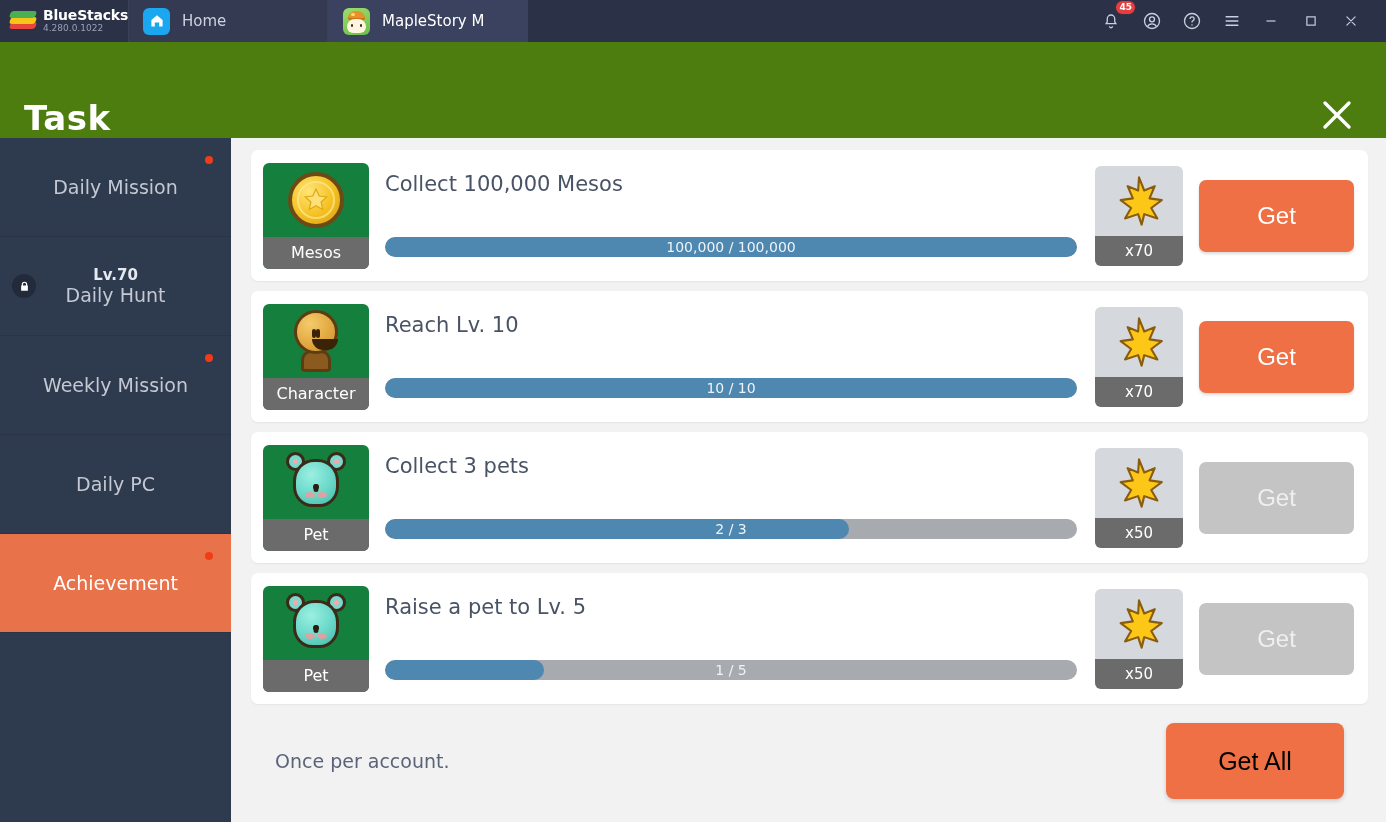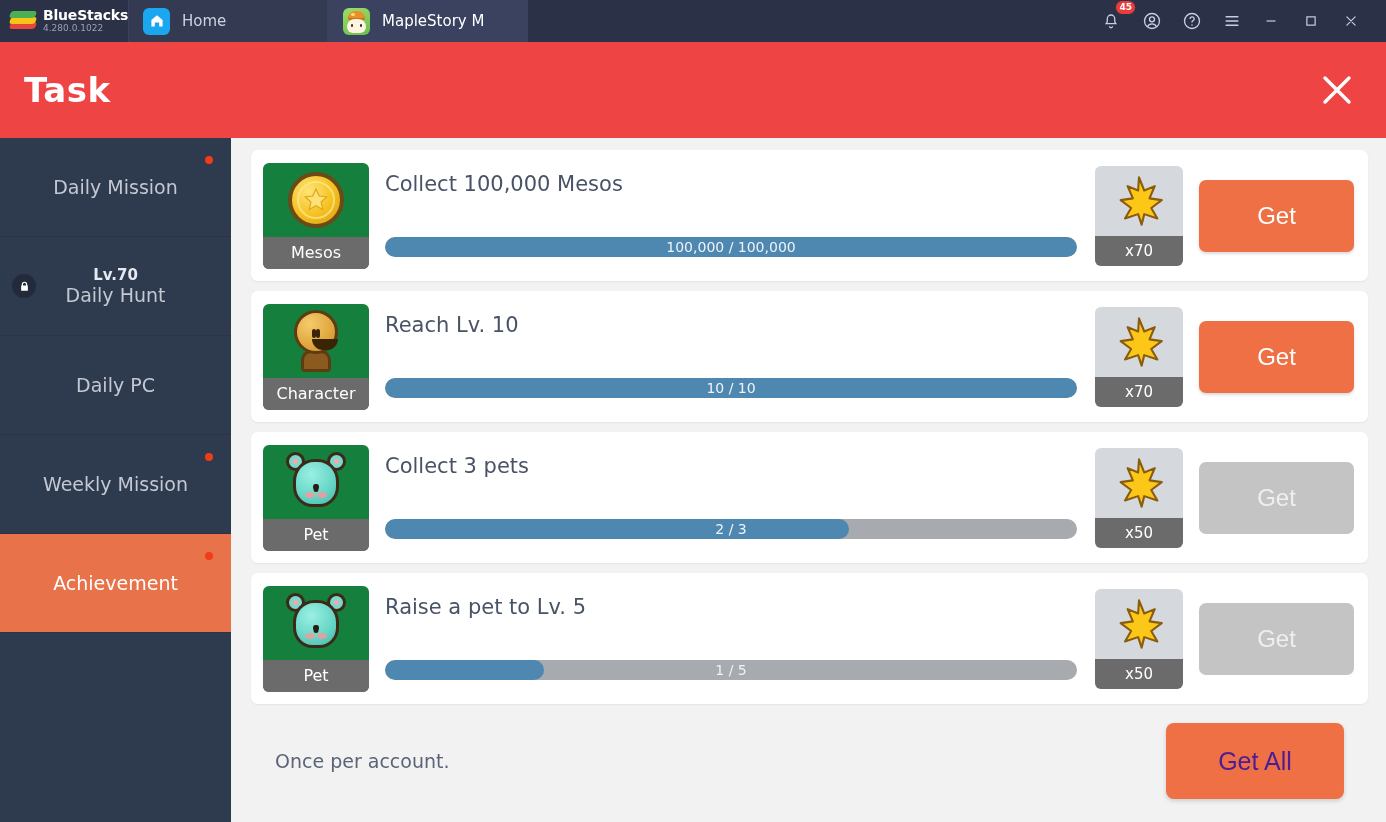--- a/index.html
+++ b/index.html
@@ -82,22 +82,22 @@
   .badge {
     position: absolute; top: 4px; right: 6px;
     background: #ec3b3b; color: #fff; font-size: 9px; font-weight: bold;
     min-width: 16px; height: 15px; border-radius: 8px;
     display: flex; align-items: center; justify-content: center;
     padding: 0 3px; border: 1px solid #2b3146;
   }
 
   
   .app-header {
-    height: 96px; background: #ef4444;
-    display: flex; align-items: center; justify-content: space-between;
+    height: 96px; background: #4d7c0f;
+    display: flex; align-items: flex-end; justify-content: space-between;
     padding: 0 26px 0 24px;
   }
   .app-title {
     color: #ffffff; font-size: 34px; font-weight: bold; letter-spacing: 0.5px;
   }
   .close-x { width: 46px; height: 46px; cursor: pointer; display:flex; align-items:center; justify-content:center;}
 
   
   .app-body { display: flex; height: 684px; }
 
@@ -179,21 +179,21 @@
   .get-btn.enabled { background: #ef7044; box-shadow: 0 2px 3px rgba(0,0,0,0.14); }
   .get-btn.disabled { background: #c4c4c4; color: #efefef; cursor: default; }
 
   .footer {
     flex: 1 1 auto; display: flex; align-items: center;
     justify-content: space-between; padding: 0 6px 4px 24px; gap: 16px;
   }
   .footer-note { color: #5a6377; font-size: 19px; }
   .getall-btn {
     width: 178px; height: 76px; border-radius: 8px; background: #ef7044;
-    color: #4c1d95; font-size: 25px; display: flex; align-items: center;
+    color: #000000; font-size: 25px; display: flex; align-items: center;
     justify-content: center; cursor: pointer; margin-right: 18px;
     box-shadow: 0 2px 4px rgba(0,0,0,0.16); border: none;
   }
 
   
   .coin { width: 56px; height: 56px; border-radius: 50%;
           background: radial-gradient(circle at 36% 32%, #ffe477 0%, #f5c224 52%, #d79a10 100%);
           border: 4px solid #6b4a15; position: relative; }
   .coin:after { content:''; position:absolute; inset:5px; border-radius:50%; border:2px solid #fde98f; opacity:.7;}
   .star-sm { position: absolute; left: 50%; top: 50%; transform: translate(-50%,-50%); }
@@ -326,26 +326,26 @@
       <span class="lock">
         <svg width="13" height="13" viewBox="0 0 24 24" fill="#ffffff">
           <path d="M7 10V8a5 5 0 0 1 10 0v2h1.2v10H5.8V10zm2.2 0h5.6V8a2.8 2.8 0 1 0-5.6 0z"></path>
         </svg>
       </span>
       <span class="sub">Lv.70</span>
       <span class="lbl">Daily Hunt</span>
     </div>
 
     <div class="side-item">
-      <span class="lbl">Daily PC</span>
-    </div>
-
-    <div class="side-item">
       <span class="dot"></span>
       <span class="lbl">Weekly Mission</span>
+    </div>
+
+    <div class="side-item">
+      <span class="lbl">Daily PC</span>
     </div>
 
     <div class="side-item active">
       <span class="dot"></span>
       <span class="lbl">Achievement</span>
     </div>
   </div>
 
   <div class="content">
     <div class="task-list">

